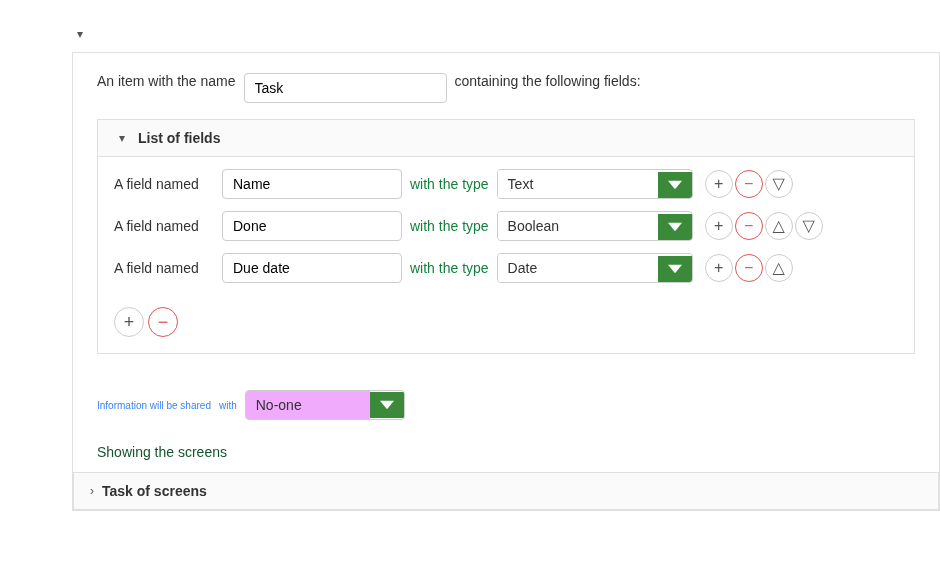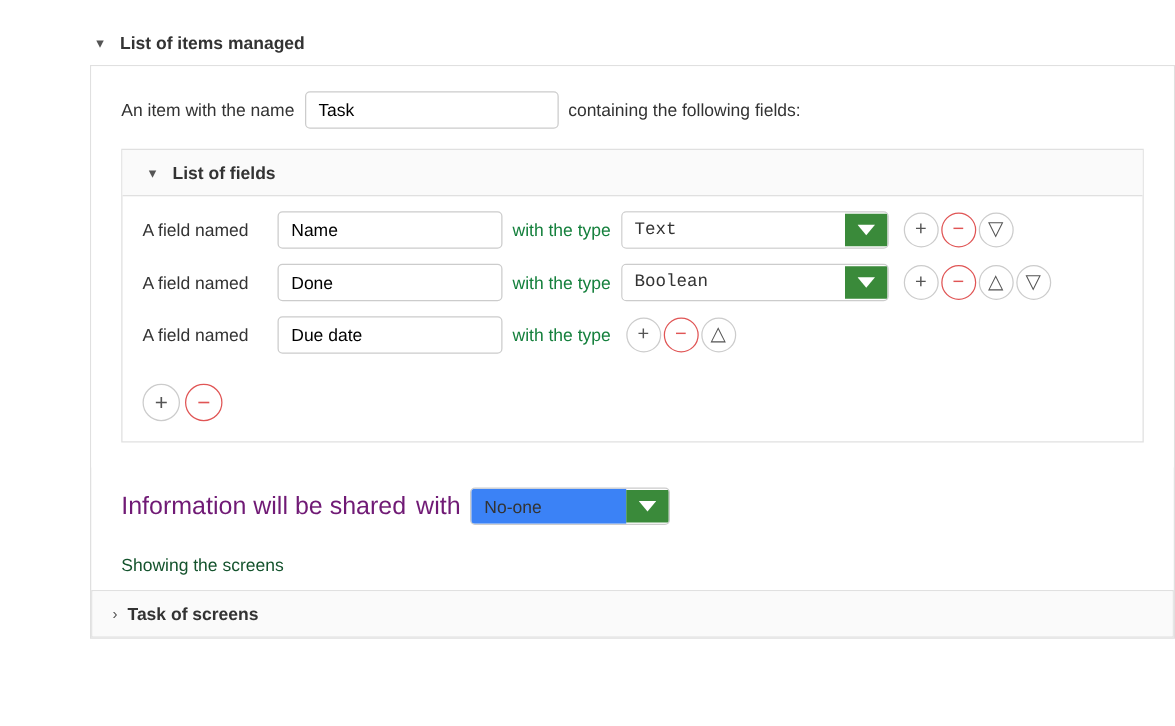--- a/index.html
+++ b/index.html
@@ -28,21 +28,21 @@
     .section-title {
       font-weight: 600;
       font-size: 14px;
     }
     .section-body {
       padding: 20px 24px;
       background: #fff;
     }
     .item-name-row {
       display: flex;
-      align-items: center;
+      align-items: flex-start;
       gap: 8px;
       margin-bottom: 16px;
       flex-wrap: wrap;
     }
     .item-name-row span {
       font-size: 14px;
       color: #333;
     }
     .text-input {
       border: 1px solid #ccc;
@@ -90,26 +90,25 @@
       outline: none;
       width: 180px;
     }
     .type-label {
       font-size: 14px;
       color: #15803d;
       white-space: nowrap;
     }
     .type-dropdown-wrapper {
       display: flex;
-      align-items: center;
+      align-items: flex-end;
       border: 1px solid #ccc;
       border-radius: 4px;
       overflow: hidden;
-      width: 214px;
-      font-family: Liberation Mono, monospace;
+      width: 196px;
     }
     .type-dropdown-text {
       flex: 1;
       padding: 6px 10px;
       font-size: 14px;
       background: #fff;
     }
     .type-dropdown-btn {
       background: #3a8a3a;
       border: none;
@@ -181,36 +180,36 @@
       font-size: 18px;
       color: #e05555;
     }
     .share-row {
       display: flex;
       align-items: center;
       gap: 8px;
       padding: 16px 24px;
     }
     .share-label {
-      font-size: 20px;
-      color: #701a75;
+      font-size: 10px;
+      color: #3b82f6;
     }
     .share-dropdown-wrapper {
       display: flex;
       align-items: center;
       border: 1px solid #ccc;
       border-radius: 4px;
       overflow: hidden;
       min-width: 160px;
     }
     .share-dropdown-text {
       flex: 1;
       padding: 6px 10px;
       font-size: 14px;
-      background: #3b82f6;
+      background: #f0abfc;
     }
     .share-dropdown-btn {
       background: #3a8a3a;
       border: none;
       padding: 6px 10px;
       cursor: pointer;
       display: flex;
       align-items: center;
       justify-content: center;
     }
@@ -253,21 +252,20 @@
     }
   </style>
 </head>
 <body>
 
 <div class="page-wrapper">
   <div class="outer-wrapper">
 
     <div class="top-section-header">
       <span class="chevron">▾</span>
-      <span class="section-title">List of items managed</span>
     </div>
 
     <div style="border: 1px solid #e0e0e0; margin-right: 0; background:#fff;">
 
       <div class="section-body">
         <div class="item-name-row">
           <span>An item with the name</span>
           <input class="text-input" type="text" value="Task" style="">
           <span>containing the following fields:</span>
         </div>
@@ -316,20 +314,28 @@
                 <button class="action-btn minus">−</button>
                 <button class="action-btn">△</button>
                 <button class="action-btn">▽</button>
               </div>
             </div>
 
             <div class="field-row">
               <span class="field-label">A field named</span>
               <input class="field-name-input" type="text" value="Due date" style="">
               <span class="type-label">with the type</span>
+              <div class="type-dropdown-wrapper">
+                <span class="type-dropdown-text">Date</span>
+                <button class="type-dropdown-btn">
+                  <svg viewBox="0 0 10 6">
+                      <path d="M0 0l5 6 5-6z"></path>
+                    </svg>
+                </button>
+              </div>
               <div class="row-actions">
                 <button class="action-btn">+</button>
                 <button class="action-btn minus">−</button>
                 <button class="action-btn">△</button>
               </div>
             </div>
 
           </div>
 
           <div class="add-remove-row">

